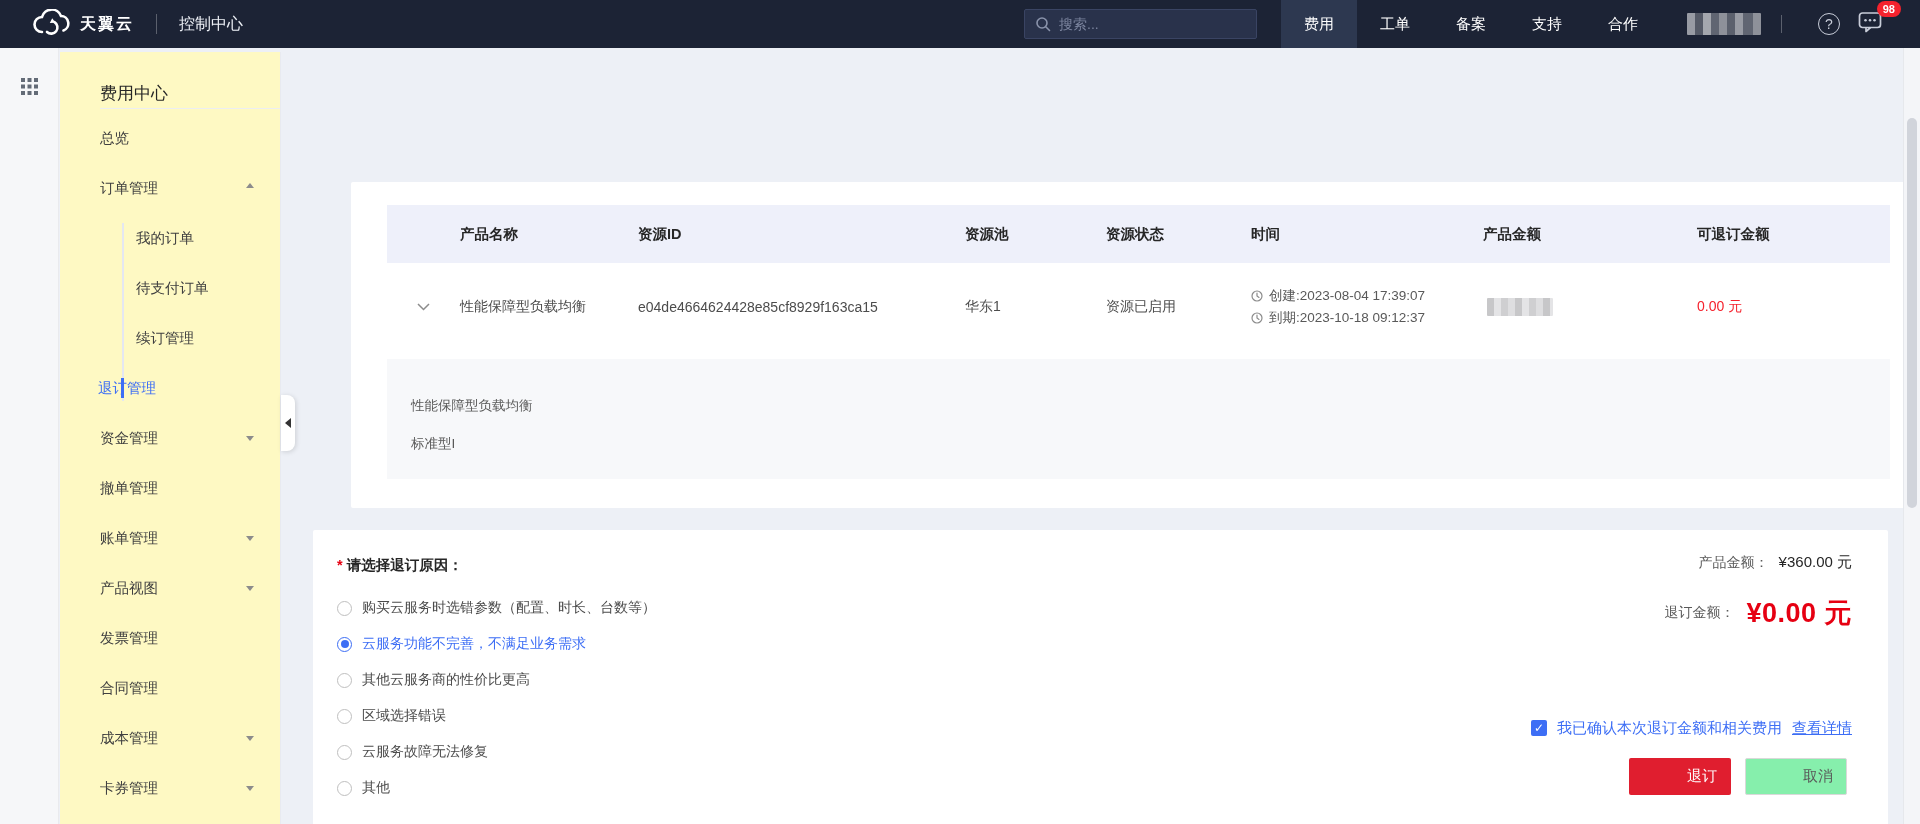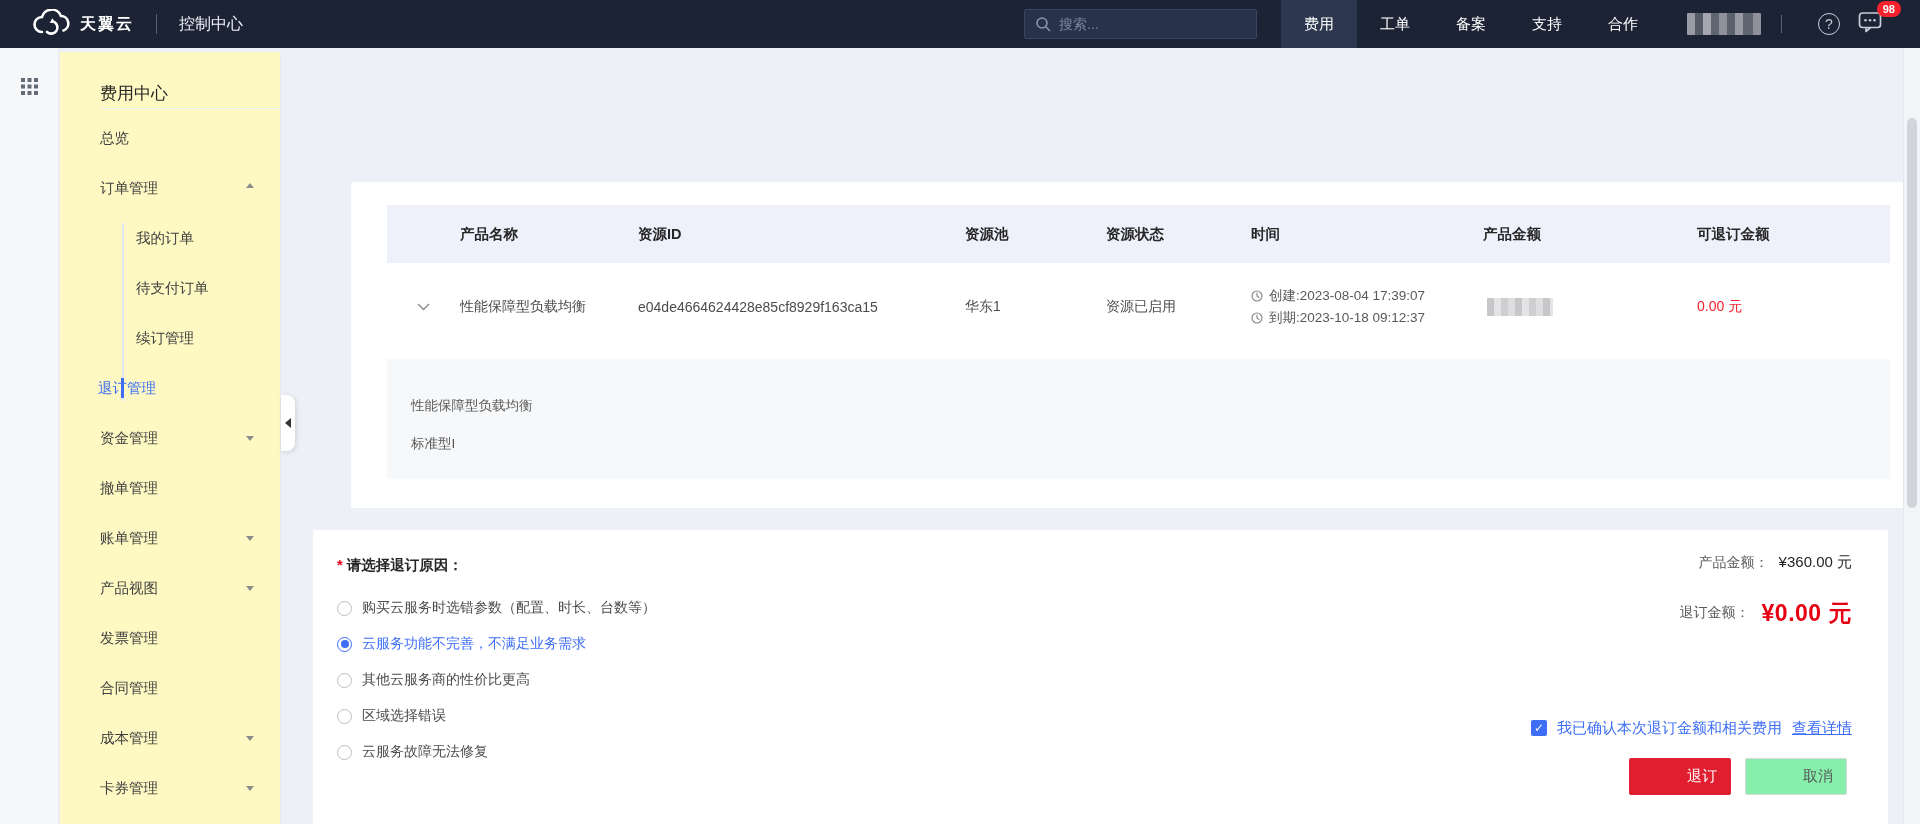--- a/index.html
+++ b/index.html
@@ -153,21 +153,21 @@
   .radio-row.selected .radio {
     border:1px solid #3d6ef5; position:relative;
   }
   .radio-row.selected .radio::after {
     content:""; position:absolute; left:2.5px; top:2.5px; width:8px; height:8px; border-radius:50%; background:#3d6ef5;
   }
   .summary { position:absolute; right:36px; top:20px; text-align:right; }
   .sum-row1 { font-size:14px; color:#595959; height:24px; line-height:24px; }
   .sum-row1 b { color:#262626; font-weight:400; font-size:15px; margin-left:10px; }
   .sum-row2 { margin-top:22px; height:34px; display:flex; align-items:center; justify-content:flex-end; font-size:14px; color:#595959; }
-  .big-red { color:#e60012; font-size:23px; font-weight:700; margin-left:12px; letter-spacing:.5px; }
+  .big-red { color:#e60012; font-size:27px; font-weight:700; margin-left:12px; letter-spacing:.5px; }
   .confirm-row {
     position:absolute; right:36px; top:186px; height:24px; display:flex; align-items:center;
     font-size:15px; color:#3d6ef5;
   }
   .checkbox {
     width:16px; height:16px; background:#3d6ef5; border-radius:2px; margin-right:10px;
     color:#fff; font-size:12px; line-height:16px; text-align:center; cursor:pointer;
   }
   .confirm-link { margin-left:10px; text-decoration:underline; cursor:pointer; }
   .btn-row { position:absolute; right:41px; top:228px; display:flex; }
@@ -347,20 +347,24 @@
           <span>其他云服务商的性价比更高</span>
         </div>
       <div class="radio-row">
           <span class="radio"></span>
           <span>区域选择错误</span>
         </div>
       <div class="radio-row">
           <span class="radio"></span>
           <span>云服务故障无法修复</span>
         </div>
+      <div class="radio-row">
+          <span class="radio"></span>
+          <span>其他</span>
+        </div>
     </div>
 
     <div class="summary">
       <div class="sum-row1">
         <span>产品金额：</span><b>¥360.00 元</b>
       </div>
       <div class="sum-row2">
         <span>退订金额：</span>
           <span class="big-red">¥0.00 元</span>
       </div>

